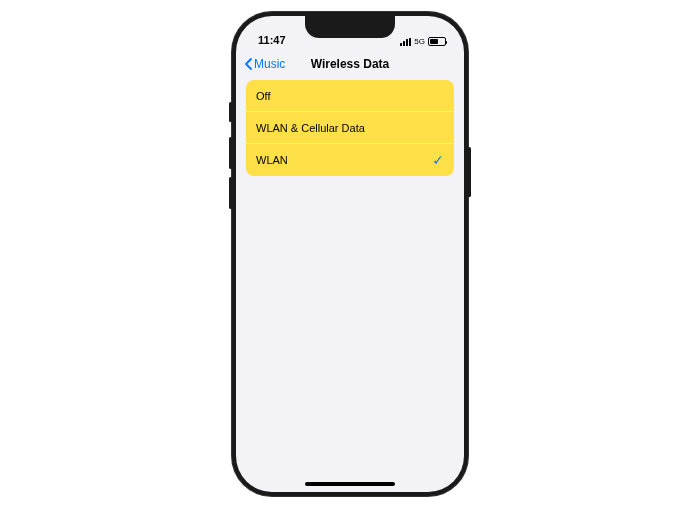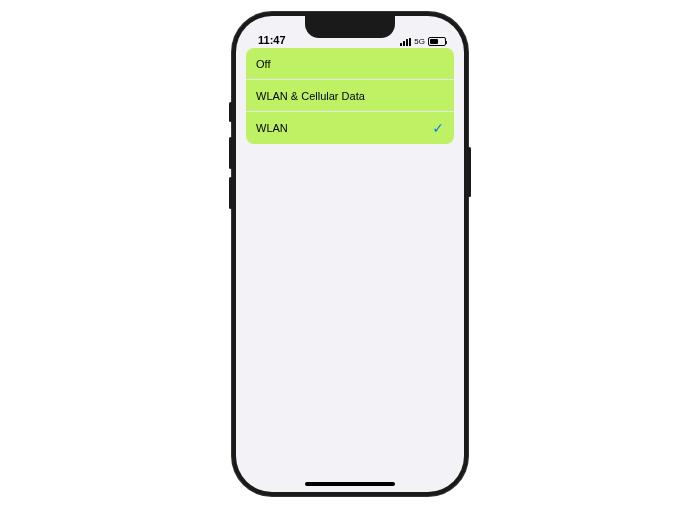--- a/index.html
+++ b/index.html
@@ -168,21 +168,21 @@
       color: #000;
     }
     .section-header {
       padding: 14px 14px 4px 14px;
       font-size: 9px;
       color: #8e8e93;
       letter-spacing: 0.2px;
     }
     .list-group {
       margin: 0 10px;
-      background: #bef264;
+      background: #fde047;
       border-radius: 8px;
       overflow: hidden;
     }
     .list-row {
       height: 32px;
       display: flex;
       align-items: center;
       justify-content: space-between;
       padding: 0 10px;
       font-size: 11px;
@@ -229,20 +229,31 @@
             <span></span>
             <span></span>
         </div>
         <div class="network-label">5G</div>
         <div class="battery">
           <div class="battery-fill"></div>
         </div>
       </div>
     </div>
 
+    <div class="nav-bar">
+      <div class="back-button">
+        <span class="back-chevron">
+          <svg width="8" height="12" viewBox="0 0 8 12" fill="none">
+            <path d="M7 1L2 6L7 11" stroke="#007aff" stroke-width="1.8" stroke-linecap="round" stroke-linejoin="round"></path>
+          </svg>
+        </span>
+        <span>Music</span>
+      </div>
+      <div class="nav-title">Wireless Data</div>
+    </div>
 
 
     <div class="list-group">
       <div class="list-row">
         <span>Off</span>
       </div>
       <div class="list-row">
         <span>WLAN &amp; Cellular Data</span>
       </div>
       <div class="list-row">

